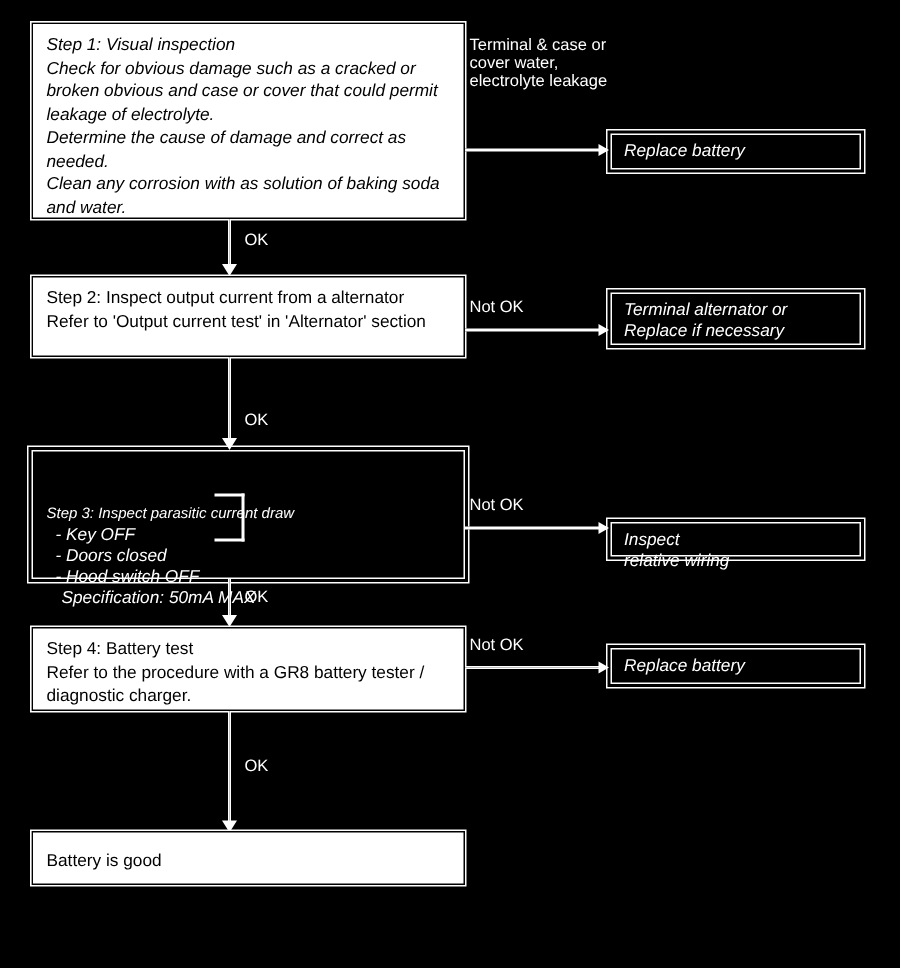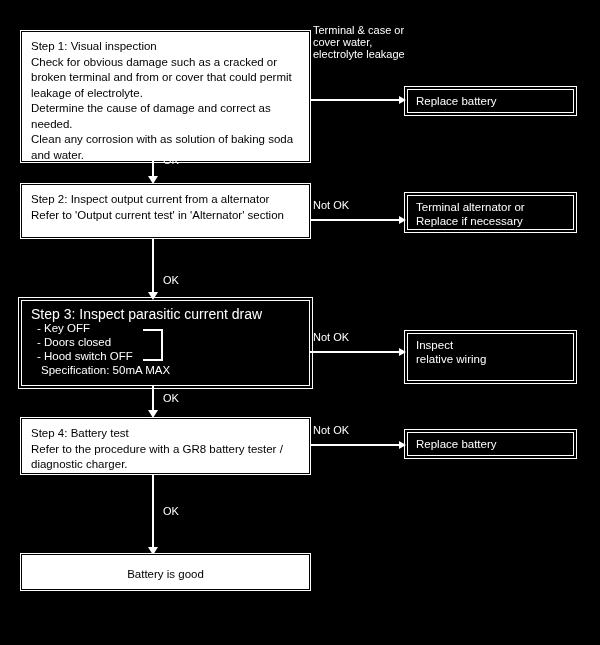--- a/index.html
+++ b/index.html
@@ -29,34 +29,34 @@
     outline: 1px solid #ffffff;
     box-sizing: border-box;
     color: #000000;
     font-size: 11.5px;
     line-height: 15.5px;
   }
   .box .inner {
     padding: 7px 9px;
   }
   .box.centered .inner {
-    text-align: center;
     padding-top: 12px;
   }
   
   .abox {
     position: absolute;
     background: #000000;
     border: 1px solid #ffffff;
     outline: 1px solid #ffffff;
     outline-offset: 2px;
     box-sizing: border-box;
     color: #ffffff;
     font-size: 11.5px;
     line-height: 14px;
+    font-style: italic;
   }
   .abox .inner {
     padding: 4px 8px;
   }
   
   .vline {
     position: absolute;
     width: 0;
     border-left: 1px solid #ffffff;
     border-right: 1px solid #ffffff;
@@ -88,22 +88,23 @@
   
   .elabel {
     position: absolute;
     color: #ffffff;
     font-size: 11px;
     line-height: 12px;
     white-space: nowrap;
   }
   
   .s3title {
-    font-size: 14px;
-    line-height: 14px;
+    font-size: 10px;
+    line-height: 14px;
+    margin-top: 29px;
   }
   .s3bullets {
     font-size: 11.5px;
     line-height: 14px;
     padding-left: 6px;
   }
   .s3spec {
     font-size: 11.5px;
     line-height: 14px;
     padding-left: 10px;
@@ -128,25 +129,25 @@
     color: #ffffff;
     font-size: 11.5px;
     line-height: 15px;
   }
 </style>
 </head>
 <body>
 
 <div id="canvas">
 
-  <div class="box" style="left:21px; top:31px; width:289px; height:131px;">
+  <div class="box" style="left:21px; top:15px; width:289px; height:131px;font-style:italic;">
     <div class="inner">
       <div>Step 1: Visual inspection</div>
       <div>Check for obvious damage such as a cracked or</div>
-      <div>broken terminal and from or cover that could permit</div>
+      <div>broken obvious and case or cover that could permit</div>
       <div>leakage of electrolyte.</div>
       <div>Determine the cause of damage and correct as</div>
       <div>needed.</div>
       <div>Clean any corrosion with as solution of baking soda</div>
       <div>and water.</div>
     </div>
   </div>
 
   <div class="elabel" style="left:313px; top:24px;">
     <div>Terminal &amp; case or</div>
@@ -202,21 +203,21 @@
     </div>
   </div>
 
   <div class="bracket"></div>
 
   <div class="elabel" style="left:313px; top:331px;">Not OK</div>
 
   <div class="hline" style="left:310px; top:351px; width:94px;"></div>
   <div class="arrow-right" style="left:399px; top:348px;"></div>
 
-  <div class="abox" style="left:407px; top:333px; width:167px; height:48px;">
+  <div class="abox" style="left:407px; top:348px; width:167px; height:23px;">
     <div class="inner">
       <div>Inspect</div>
       <div>relative wiring</div>
     </div>
   </div>
 
   <div class="vline" style="left:152px; top:386px; height:28px;"></div>
   <div class="arrow-down" style="left:148px; top:410px;"></div>
   <div class="elabel" style="left:163px; top:392px;">OK</div>
 

